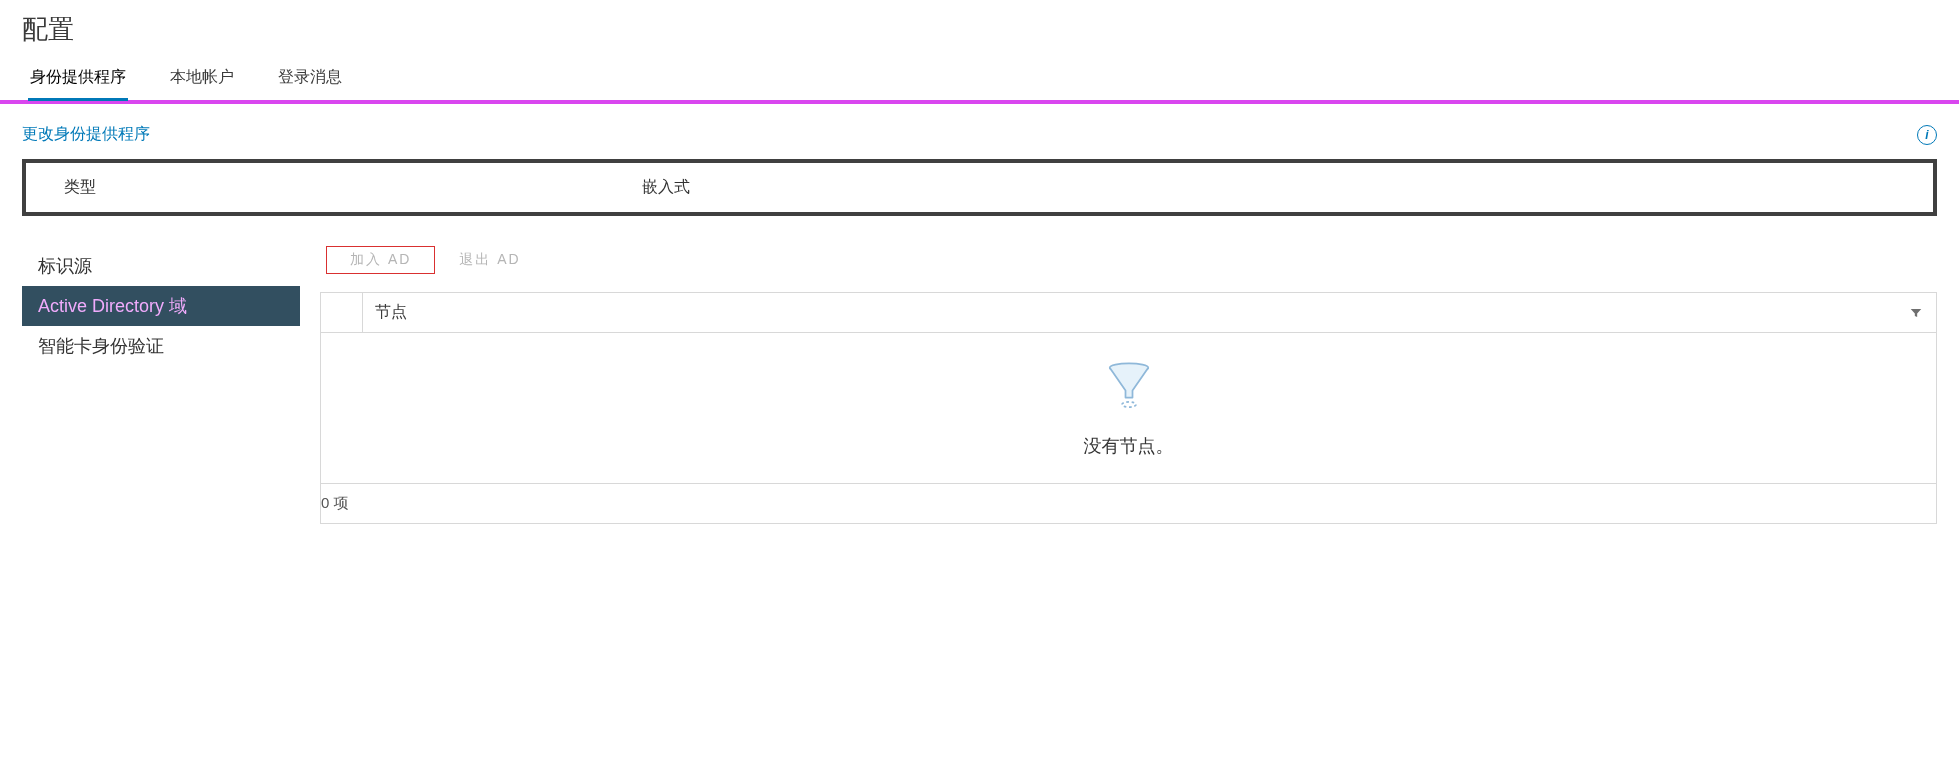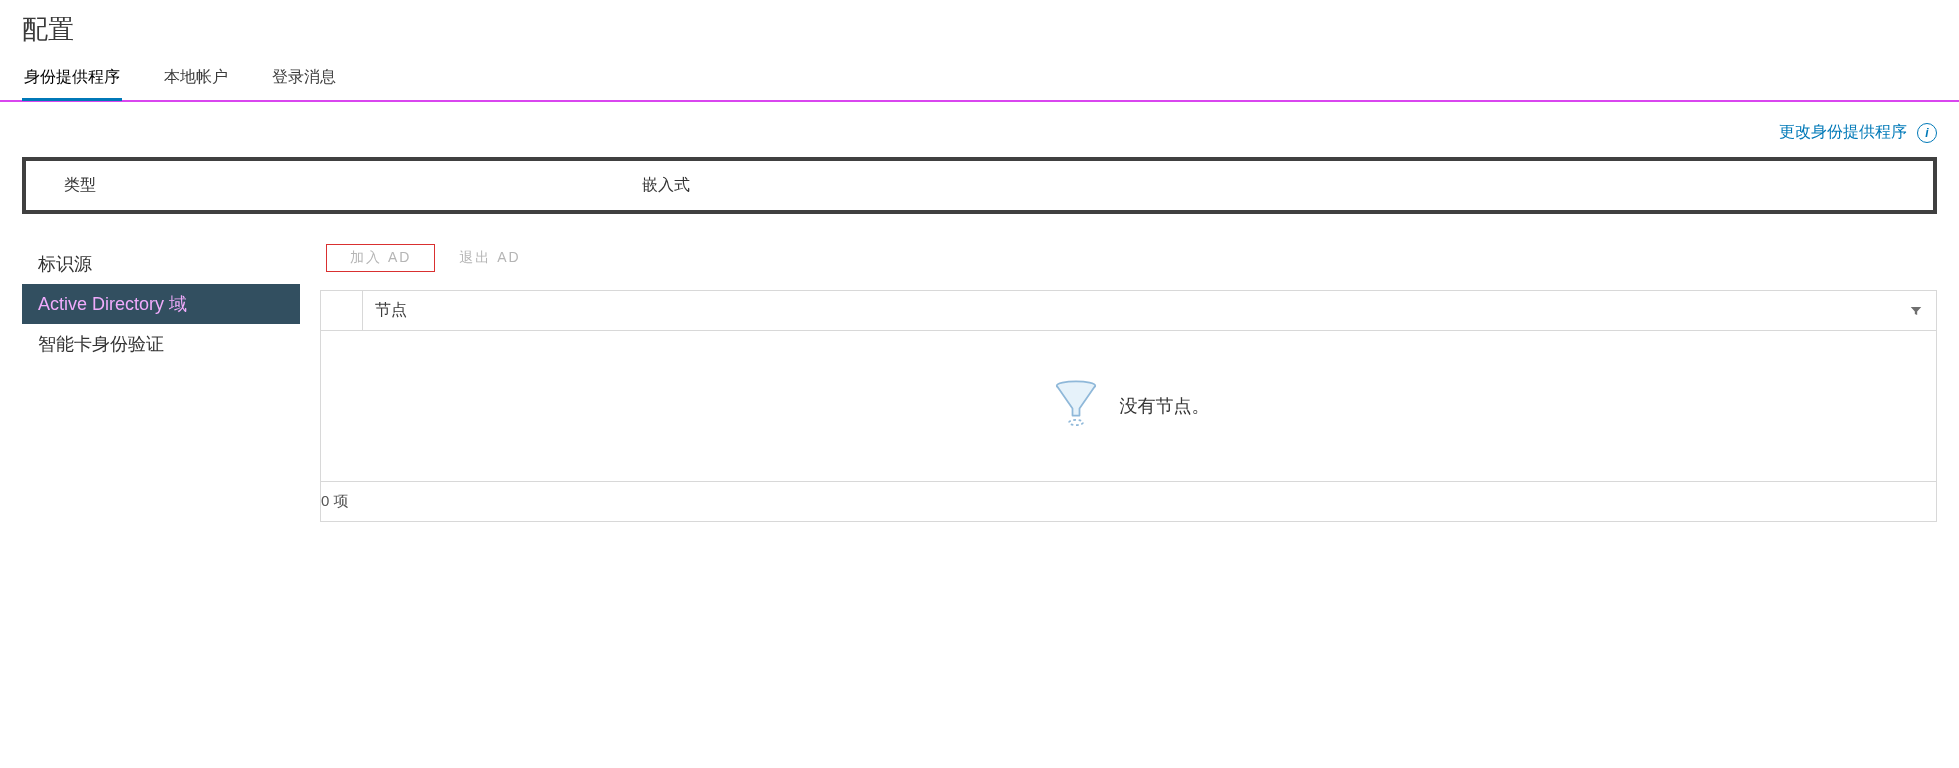--- a/index.html
+++ b/index.html
@@ -17,41 +17,41 @@
     font-size: 26px;
     font-weight: 400;
     color: #3a3a3a;
     padding: 0 0 14px 22px;
   }
 
   
   .tabs {
     display: flex;
     align-items: flex-end;
-    border-bottom: 2px solid #d946ef;
-    padding-left: 22px;
+    border-bottom: 4px solid #d946ef;
+    padding-left: 28px;
     gap: 40px;
   }
   .tab {
     padding: 6px 2px 10px 2px;
     font-size: 16px;
     color: #3b3b3b;
     cursor: pointer;
     border-bottom: 3px solid transparent;
     margin-bottom: -1px;
   }
   .tab.active {
     border-bottom-color: #0079B8;
     color: #000000;
   }
 
   
   .action-bar {
     display: flex;
-    justify-content: flex-end;
+    justify-content: space-between;
     align-items: center;
     padding: 20px 22px 10px 22px;
     gap: 10px;
   }
   .link-action {
     color: #0079B8;
     font-size: 16px;
     cursor: pointer;
   }
   .info-icon {
@@ -164,21 +164,21 @@
     width: 40px;
     display: flex;
     justify-content: center;
     align-items: center;
     cursor: pointer;
     color: #6f6f6f;
   }
   .grid-body {
     height: 150px;
     display: flex;
-    flex-direction: row;
+    flex-direction: column;
     align-items: center;
     justify-content: center;
     gap: 16px;
   }
   .empty-text {
     font-size: 18px;
     color: #333;
   }
   .grid-footer {
     border-top: 1px solid #d8d8d8;

